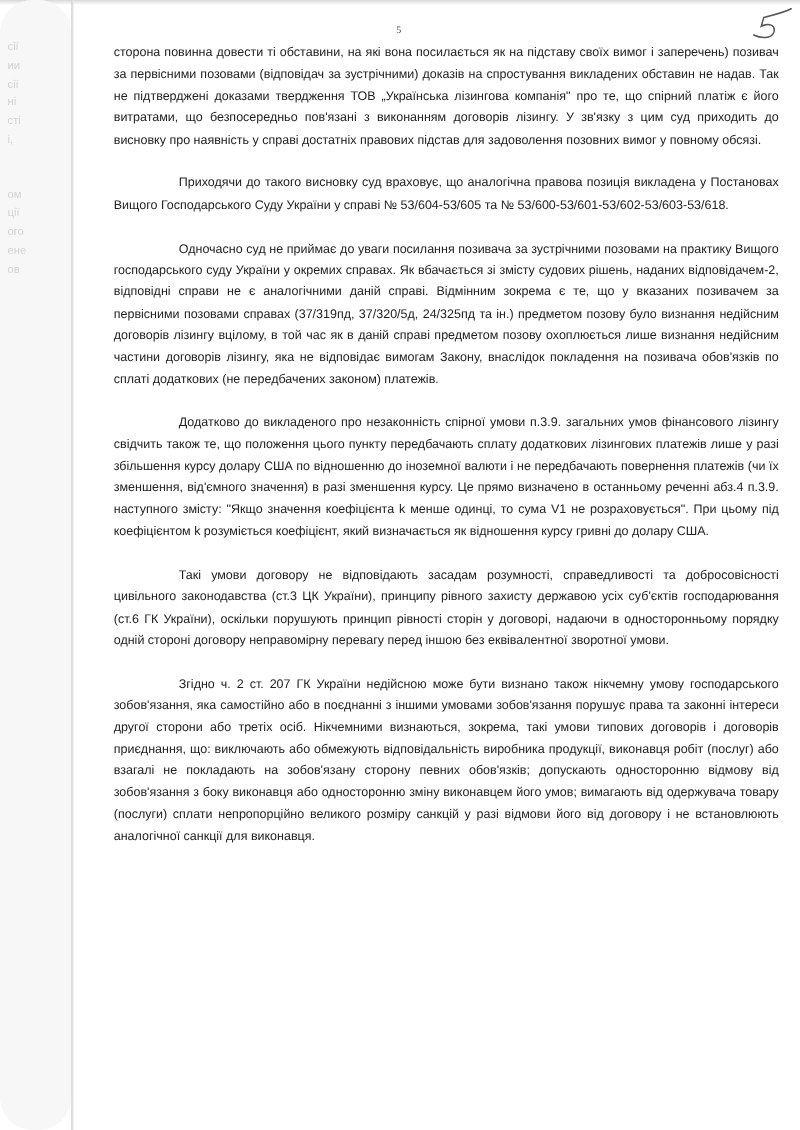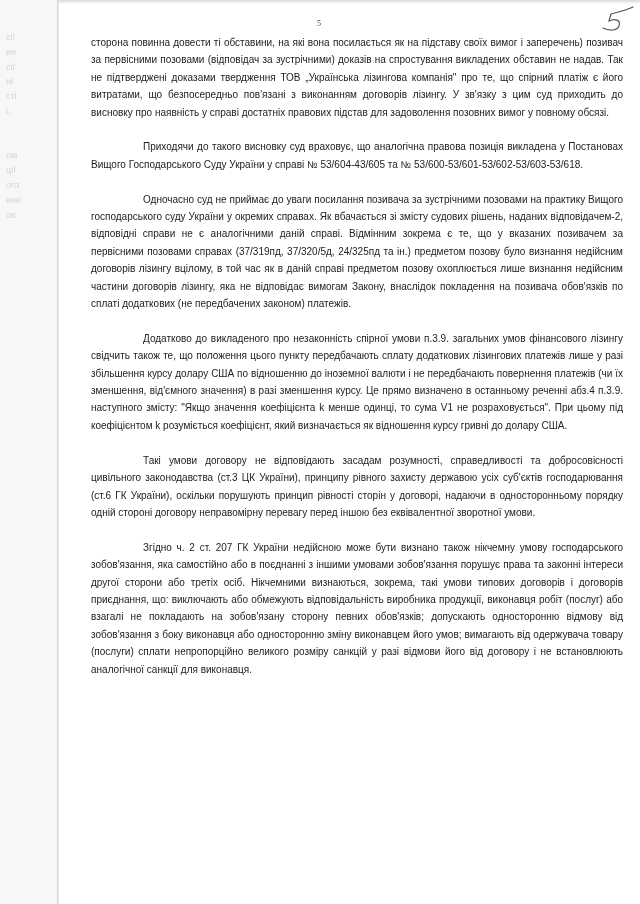--- a/index.html
+++ b/index.html
@@ -9,20 +9,21 @@
     font-family: "Liberation Sans", sans-serif;
     position: relative;
   }
   .top-shadow {
     position: absolute; left: 0; top: 0; width: 640px; height: 4px;
     background: linear-gradient(#d8d8d8, #ffffff);
   }
   .left-strip {
     position: absolute; left: 0; top: 0; width: 57px; height: 904px;
     background: #f7f7f7;
+    border-radius: 26px;
   }
   .fold-line {
     position: absolute; left: 57px; top: 0; width: 2px; height: 904px;
     background: linear-gradient(90deg, #d0d0d0, #eeeeee);
   }
   .ghost-text {
     position: absolute; left: 6px; top: 30px; width: 40px;
     font-size: 9px; line-height: 14.8px; color: #d4d4d4; overflow: hidden;
     white-space: nowrap;
   }
@@ -52,19 +53,19 @@
 <div class="fold-line"></div>
 
 <div class="page-number">5</div>
 
 <svg class="handwritten-mark" viewBox="0 0 40 30">
   <path d="M36 3 C30 6, 22 8, 14 10 L12 17 C18 14, 24 16, 22 22 C20 27, 12 27, 6 24" fill="none" stroke="#555" stroke-width="1.2" stroke-linecap="round"></path>
 </svg>
 
 <div class="content">
   <p class="para first">сторона повинна довести ті обставини, на які вона посилається як на підставу своїх вимог і заперечень) позивач за первісними позовами (відповідач за зустрічними) доказів на спростування викладених обставин не надав. Так не підтверджені доказами твердження ТОВ „Українська лізингова компанія" про те, що спірний платіж є його витратами, що безпосередньо пов'язані з виконанням договорів лізингу. У зв'язку з цим суд приходить до висновку про наявність у справі достатніх правових підстав для задоволення позовних вимог у повному обсязі.</p>
-  <p class="para indent">Приходячи до такого висновку суд враховує, що аналогічна правова позиція викладена у Постановах Вищого Господарського Суду України у справі № 53/604-43/605 та № 53/600-53/601-53/602-53/603-53/618.</p>
+  <p class="para indent">Приходячи до такого висновку суд враховує, що аналогічна правова позиція викладена у Постановах Вищого Господарського Суду України у справі № 53/604-53/605 та № 53/600-53/601-53/602-53/603-53/618.</p>
   <p class="para indent">Одночасно суд не приймає до уваги посилання позивача за зустрічними позовами на практику Вищого господарського суду України у окремих справах. Як вбачається зі змісту судових рішень, наданих відповідачем-2, відповідні справи не є аналогічними даній справі. Відмінним зокрема є те, що у вказаних позивачем за первісними позовами справах (37/319пд, 37/320/5д, 24/325пд та ін.) предметом позову було визнання недійсним договорів лізингу вцілому, в той час як в даній справі предметом позову охоплюється лише визнання недійсним частини договорів лізингу, яка не відповідає вимогам Закону, внаслідок покладення на позивача обов'язків по сплаті додаткових (не передбачених законом) платежів.</p>
   <p class="para indent">Додатково до викладеного про незаконність спірної умови п.3.9. загальних умов фінансового лізингу свідчить також те, що положення цього пункту передбачають сплату додаткових лізингових платежів лише у разі збільшення курсу долару США по відношенню до іноземної валюти і не передбачають повернення платежів (чи їх зменшення, від'ємного значення) в разі зменшення курсу. Це прямо визначено в останньому реченні абз.4 п.3.9. наступного змісту: "Якщо значення коефіцієнта k менше одинці, то сума V1 не розраховується". При цьому під коефіцієнтом k розуміється коефіцієнт, який визначається як відношення курсу гривні до долару США.</p>
   <p class="para indent">Такі умови договору не відповідають засадам розумності, справедливості та добросовісності цивільного законодавства (ст.3 ЦК України), принципу рівного захисту державою усіх суб'єктів господарювання (ст.6 ГК України), оскільки порушують принцип рівності сторін у договорі, надаючи в односторонньому порядку одній стороні договору неправомірну перевагу перед іншою без еквівалентної зворотної умови.</p>
   <p class="para indent">Згідно ч. 2 ст. 207 ГК України недійсною може бути визнано також нікчемну умову господарського зобов'язання, яка самостійно або в поєднанні з іншими умовами зобов'язання порушує права та законні інтереси другої сторони або третіх осіб. Нікчемними визнаються, зокрема, такі умови типових договорів і договорів приєднання, що: виключають або обмежують відповідальність виробника продукції, виконавця робіт (послуг) або взагалі не покладають на зобов'язану сторону певних обов'язків; допускають односторонню відмову від зобов'язання з боку виконавця або односторонню зміну виконавцем його умов; вимагають від одержувача товару (послуги) сплати непропорційно великого розміру санкцій у разі відмови його від договору і не встановлюють аналогічної санкції для виконавця.</p>
 
 </div>
 
 </body></html>

